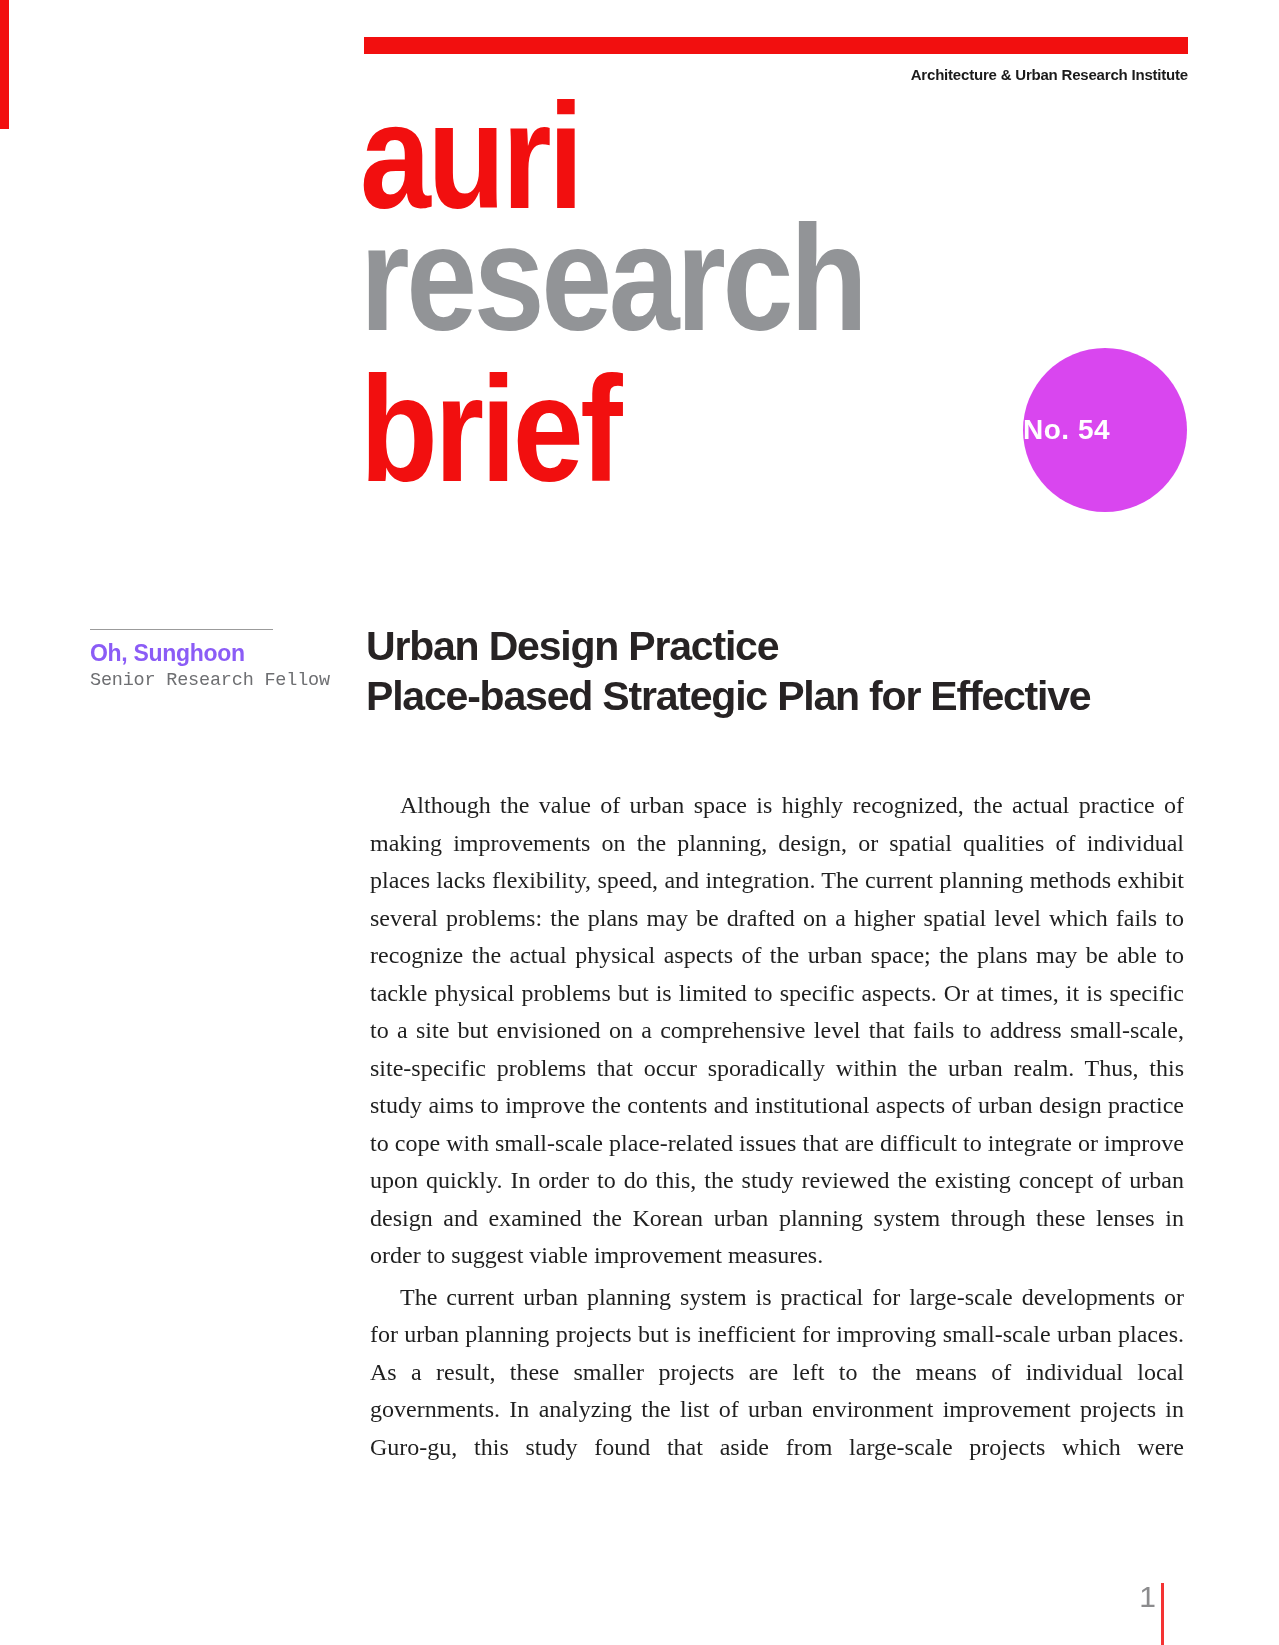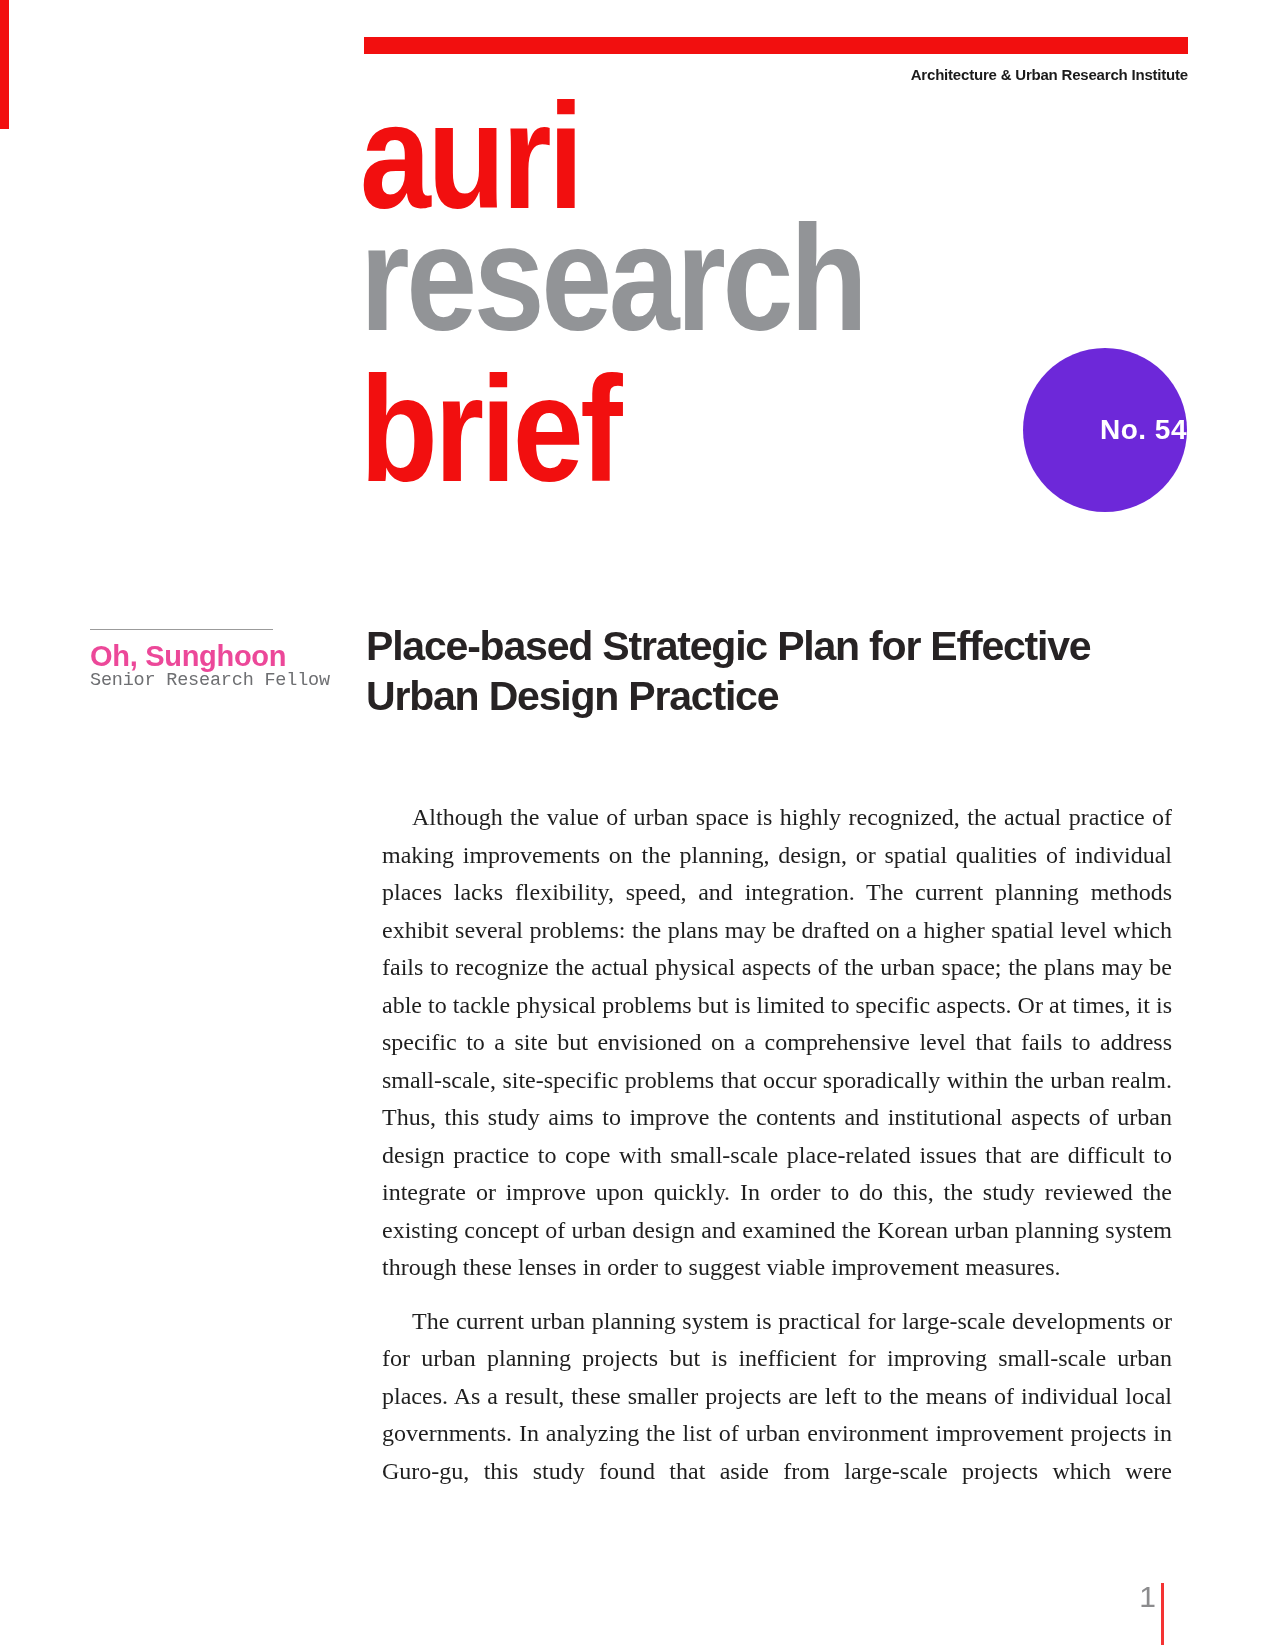--- a/index.html
+++ b/index.html
@@ -39,35 +39,35 @@
     transform-origin: left top;
     white-space: nowrap;
   }
   .logo-auri     { top: 81px;  color: #f20f0f; }
   .logo-research { top: 203px; color: #929497; }
   .logo-brief    { top: 354px; color: #f20f0f; }
 
   
   .issue-circle {
     left: 1023px; top: 348px; width: 164px; height: 164px;
-    background: #6d28d9; border-radius: 50%;
-    display: flex; align-items: center; justify-content: flex-end;
+    background: #d946ef; border-radius: 50%;
+    display: flex; align-items: center; justify-content: flex-start;
   }
   .issue-circle span {
     color: #ffffff; font-weight: bold; font-size: 28px; letter-spacing: 0.5px;
   }
 
   
   .author-rule {
     left: 90px; top: 629px; width: 183px; height: 1px;
     background: #9b9b9b;
   }
   .author-name {
     left: 90px; top: 640px;
-    font-size: 29px; font-weight: bold; color: #ec4899;
+    font-size: 23px; font-weight: bold; color: #8b5cf6;
     letter-spacing: -0.3px;
   }
   .author-role {
     left: 90px; top: 670px;
     font-size: 18.5px; color: #6e6f72;
     letter-spacing: -0.2px;
     font-family: Liberation Mono, monospace;
   }
 
   
@@ -77,21 +77,21 @@
     line-height: 50px; letter-spacing: -1.2px;
   }
 
   
   .article-body {
     left: 366px; top: 783px; width: 822px;
     font-family: "Liberation Serif", serif;
     font-size: 24px; line-height: 37.5px; color: #1f1f1f;
     text-align: justify;
   }
-  .article-body p { margin: 16px; text-indent: 30px; }
+  .article-body p { margin: 4px; text-indent: 30px; }
   .article-body p.continues { text-align-last: justify; }
 
   
   .page-number {
     top: 1580px; right: 123px;
     font-size: 30px; color: #8b8b8d;
   }
   .footer-rule {
     left: 1161px; top: 1583px; width: 3px; height: 62px;
     background: #f20f0f; opacity: 0.85;
@@ -115,22 +115,22 @@
   <span>No. 54</span>
 </div>
 
 <div>
   <div class="abs author-rule"></div>
   <div class="abs author-name">Oh, Sunghoon</div>
   <div class="abs author-role">Senior Research Fellow</div>
 </div>
 
 <div class="abs article-title">
+  <div>Urban Design Practice</div>
   <div>Place-based Strategic Plan for Effective</div>
-  <div>Urban Design Practice</div>
 </div>
 
 <div class="abs article-body">
   <p>Although the value of urban space is highly recognized, the actual practice of making improvements on the planning, design, or spatial qualities of individual places lacks flexibility, speed, and integration. The current planning methods exhibit several problems: the plans may be drafted on a higher spatial level which fails to recognize the actual physical aspects of the urban space; the plans may be able to tackle physical problems but is limited to specific aspects. Or at times, it is specific to a site but envisioned on a comprehensive level that fails to address small-scale, site-specific problems that occur sporadically within the urban realm. Thus, this study aims to improve the contents and institutional aspects of urban design practice to cope with small-scale place-related issues that are difficult to integrate or improve upon quickly. In order to do this, the study reviewed the existing concept of urban design and examined the Korean urban planning system through these lenses in order to suggest viable improvement measures.</p>
   <p class="continues">The current urban planning system is practical for large-scale developments or for urban planning projects but is inefficient for improving small-scale urban places. As a result, these smaller projects are left to the means of individual local governments. In analyzing the list of urban environment improvement projects in Guro-gu, this study found that aside from large-scale projects which were</p>
 </div>
 
 <div class="abs page-number">1</div>
 <div class="abs footer-rule"></div>
 

